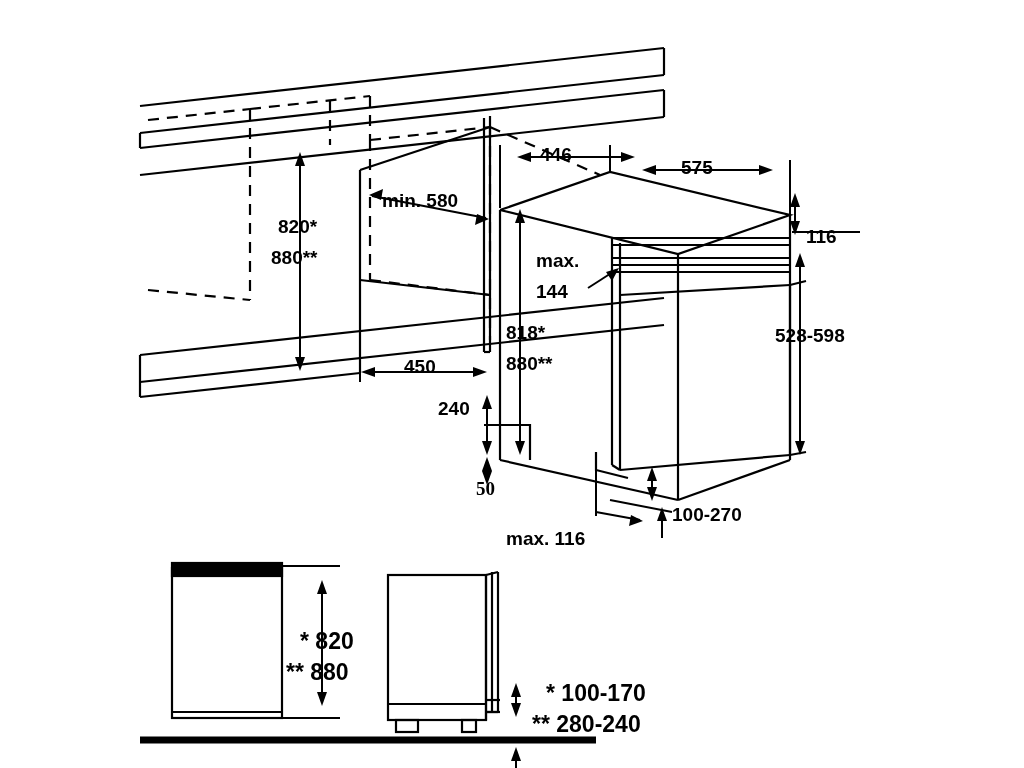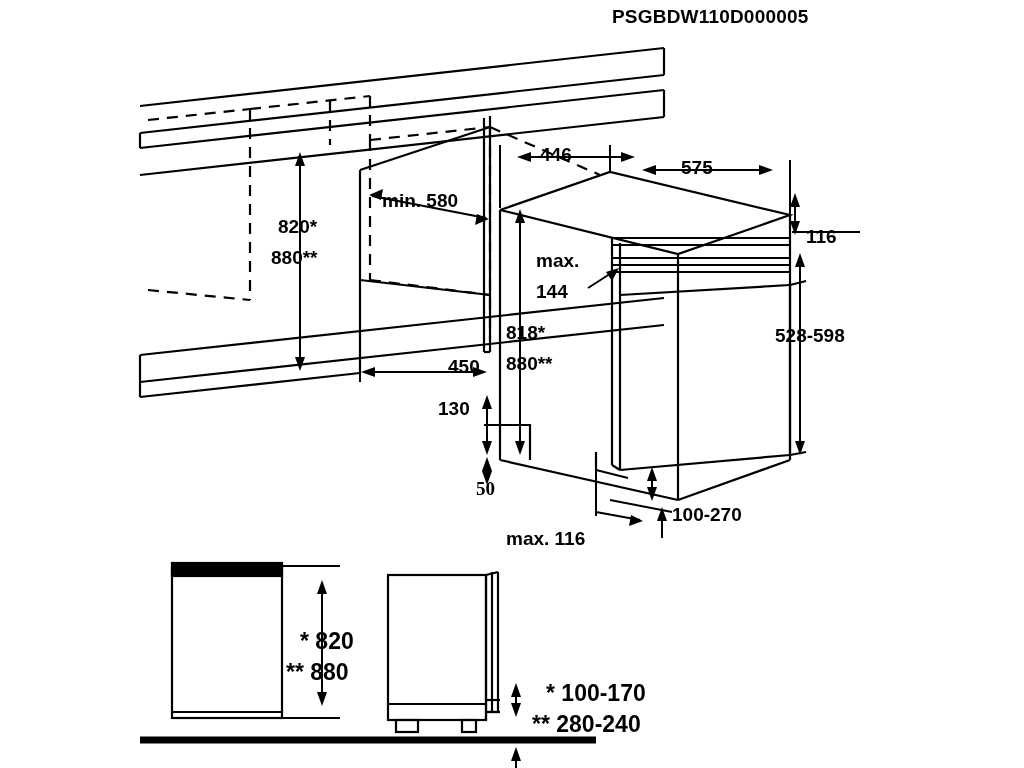--- a/index.html
+++ b/index.html
@@ -225,44 +225,43 @@
         <line x1="516" y1="686" x2="516" y2="714"></line>
         <path d="M516,683 l-5,14 l10,0 z" fill="#000000" stroke="none"></path>
         <path d="M516,717 l-5,-14 l10,0 z" fill="#000000" stroke="none"></path>
         <line x1="516" y1="750" x2="516" y2="768"></line>
         <path d="M516,747 l-5,14 l10,0 z" fill="#000000" stroke="none"></path>
       </g>
 
     </g>
   </svg>
 
-  <div class="lbl code" style="left:612px; top:6px;">PSGBDW110D000005</div>
 
   <div class="lbl dim" style="left:278px; top:216px;">820*</div>
   <div class="lbl dim" style="left:271px; top:247px;">880**</div>
 
   <div class="lbl dim" style="left:382px; top:190px;">min. 580</div>
 
   <div class="lbl dim" style="left:540px; top:144px;">446</div>
 
   <div class="lbl dim" style="left:681px; top:157px;">575</div>
 
   <div class="lbl dim" style="left:806px; top:226px;">116</div>
 
   <div class="lbl dim" style="left:536px; top:250px;">max.</div>
   <div class="lbl dim" style="left:536px; top:281px;">144</div>
 
   <div class="lbl dim" style="left:506px; top:322px;">818*</div>
   <div class="lbl dim" style="left:506px; top:353px;">880**</div>
 
   <div class="lbl dim" style="left:775px; top:325px;text-align:right;">528-598</div>
 
-  <div class="lbl dim" style="left:438px; top:398px;">130</div>
-
-  <div class="lbl dim" style="left:404px; top:356px;margin-left:44px;">450</div>
+  <div class="lbl dim" style="left:438px; top:398px;">240</div>
+
+  <div class="lbl dim" style="left:404px; top:356px;">450</div>
 
   <div class="lbl dim" style="left:476px; top:478px;font-family:Liberation Serif, serif;">50</div>
 
   <div class="lbl dim" style="left:672px; top:504px;">100-270</div>
 
   <div class="lbl dim" style="left:506px; top:528px;">max. 116</div>
 
   <div class="lbl dim2" style="left:300px; top:628px;">* 820</div>
   <div class="lbl dim2" style="left:286px; top:659px;">** 880</div>
 

